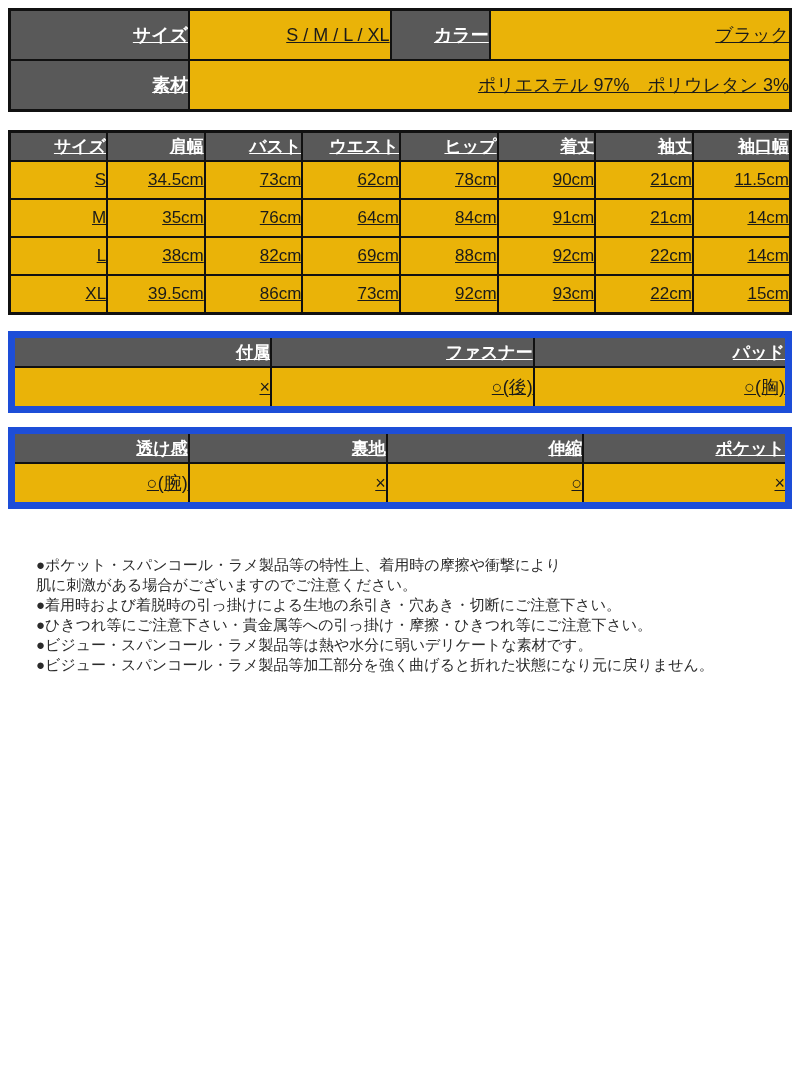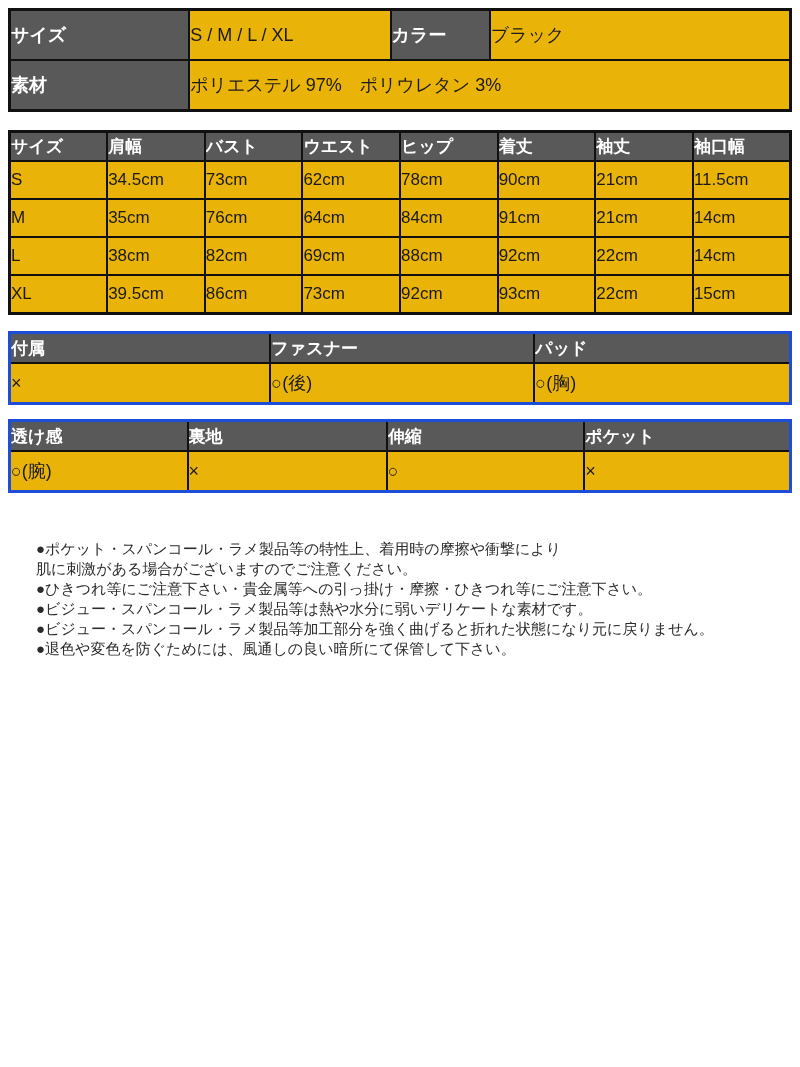--- a/index.html
+++ b/index.html
@@ -17,44 +17,45 @@
     padding: 8px 8px 0 8px;
     background: #ffffff;
   }
   table {
     border-collapse: collapse;
     width: 784px;
     table-layout: fixed;
   }
   th, td {
     border: 2px solid #111111;
-    text-align: left;
+    text-align: right;
     vertical-align: middle;
     padding: 0;
     overflow: hidden;
     white-space: nowrap;
+    text-decoration: underline;
   }
   th {
     background: #595959;
     color: #ffffff;
     font-weight: bold;
   }
   td { background: #eab308; }
 
   
   .info-table { border: 3px solid #111111; margin-bottom: 18px; }
   .info-table th, .info-table td { height: 48px; font-size: 18px; }
 
   
   .size-chart { border: 3px solid #111111; margin-bottom: 16px; }
   .size-chart th { height: 27px; font-size: 17px; }
   .size-chart td { height: 36px; font-size: 17px; }
 
   
-  .feat-table { border: 3px solid #1d4ed8; }
+  .feat-table { border: 7px solid #1d4ed8; }
   .feat-table th { height: 28px; font-size: 17px; }
   .feat-table td { height: 38px; font-size: 18px; }
   .feat-table-2 { margin-top: 14px; }
 
   
   .notes {
     margin-top: 46px;
     padding-left: 28px;
     padding-right: 10px;
     font-size: 15px;
@@ -183,19 +184,19 @@
       <td>×</td>
       <td>○</td>
       <td>×</td>
     </tr>
   </tbody>
     </table>
 
   <div class="notes">
     <div class="line">●ポケット・スパンコール・ラメ製品等の特性上、着用時の摩擦や衝撃により</div>
     <div class="line">肌に刺激がある場合がございますのでご注意ください。</div>
+    <div class="line">●着用時および着脱時の引っ掛けによる生地の糸引き・穴あき・切断にご注意下さい。</div>
     <div class="line">●ひきつれ等にご注意下さい・貴金属等への引っ掛け・摩擦・ひきつれ等にご注意下さい。</div>
     <div class="line">●ビジュー・スパンコール・ラメ製品等は熱や水分に弱いデリケートな素材です。</div>
     <div class="line">●ビジュー・スパンコール・ラメ製品等加工部分を強く曲げると折れた状態になり元に戻りません。</div>
-    <div class="line">●退色や変色を防ぐためには、風通しの良い暗所にて保管して下さい。</div>
   </div>
 
 </div>
 
 </body></html>

